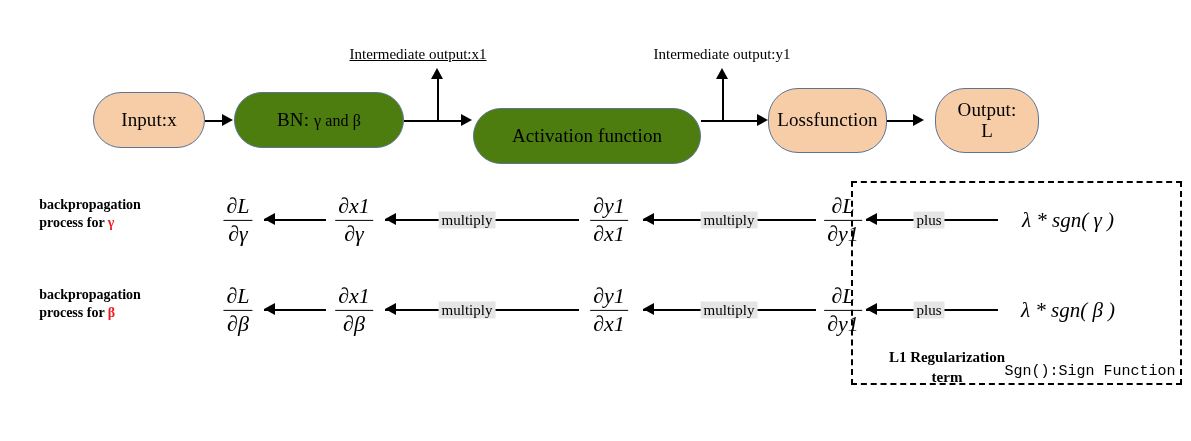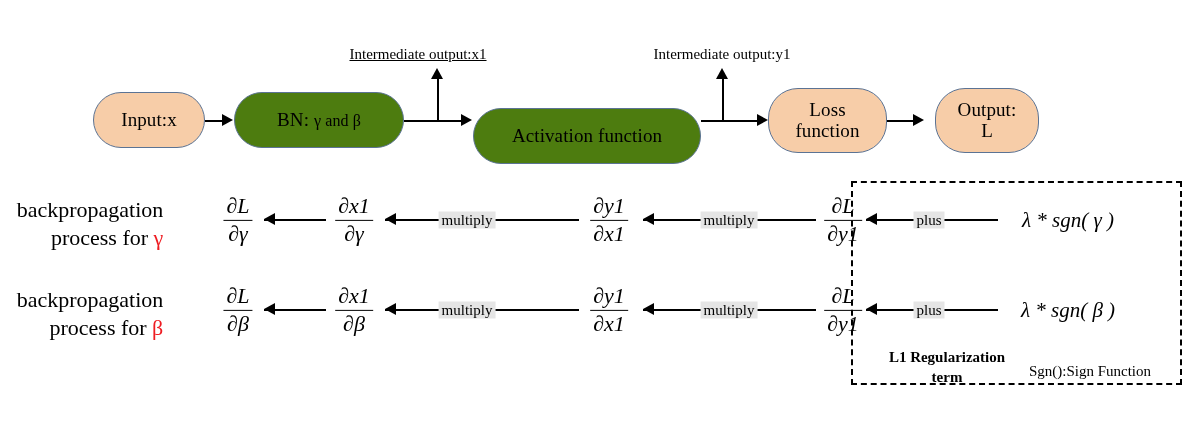--- a/index.html
+++ b/index.html
@@ -76,25 +76,26 @@
   
   .txt {
     position: absolute;
     white-space: nowrap;
     font-size: 15px;
   }
   .txt.center { transform: translateX(-50%); }
 
   .rowlabel {
     position: absolute;
-    text-align: right;
-    font-size: 22px;
+    text-align: left;
+    font-size: 14px;
     line-height: 1.25;
     white-space: nowrap;
     transform: translateX(-50%);
+    font-weight: bold;
   }
   .red { color: #ee1c22; }
 
   
   .frac {
     position: absolute;
     transform: translate(-50%, -50%);
     display: inline-block;
     text-align: center;
     font-style: italic;
@@ -180,39 +181,39 @@
     <span>Activation function</span>
   </div>
 
   <div class="hline" style="left:701px; top:120px; width:63px;"></div>
   <div class="arrow-r" style="left:757px; top:114px;"></div>
 
   <div class="vline" style="left:722px; top:78px; height:43px;"></div>
   <div class="arrow-u" style="left:716px; top:68px;"></div>
   <div class="txt center" style="left:722px; top:46px;">Intermediate output:y1</div>
 
-  <div class="node orange" style="left:768px; top:88px; width:119px; height:65px; flex-direction:column;">
+  <div class="node orange" style="left:768px; top:88px; width:119px; height:65px; flex-direction:row;">
     <span>Loss</span>
     <span>function</span>
   </div>
 
   <div class="hline" style="left:887px; top:120px; width:33px;"></div>
   <div class="arrow-r" style="left:913px; top:114px;"></div>
 
   <div class="node orange" style="left:935px; top:88px; width:104px; height:65px; flex-direction:column;">
     <span>Output:</span>
     <span>L</span>
   </div>
 
   <div class="dashbox" style="left:851px; top:181px; width:331px; height:204px;"></div>
   <div class="boxcaption" style="left:947px; top:348px;text-align:center;">
     <div>L1 Regularization</div>
     <div>term</div>
   </div>
-  <div class="boxnote" style="left:1090px; top:363px;">Sgn():Sign Function</div>
+  <div class="boxnote" style="left:1090px; top:363px;font-family:Liberation Mono, monospace;">Sgn():Sign Function</div>
 
   <div class="rowlabel" style="left:90px; top:196px;">
     <div>backpropagation</div>
     <div>
       <span>process for </span><span class="red">γ</span>
     </div>
   </div>
 
   <div class="frac" style="left:238px; top:220px;">
     <span class="num">∂L</span>

